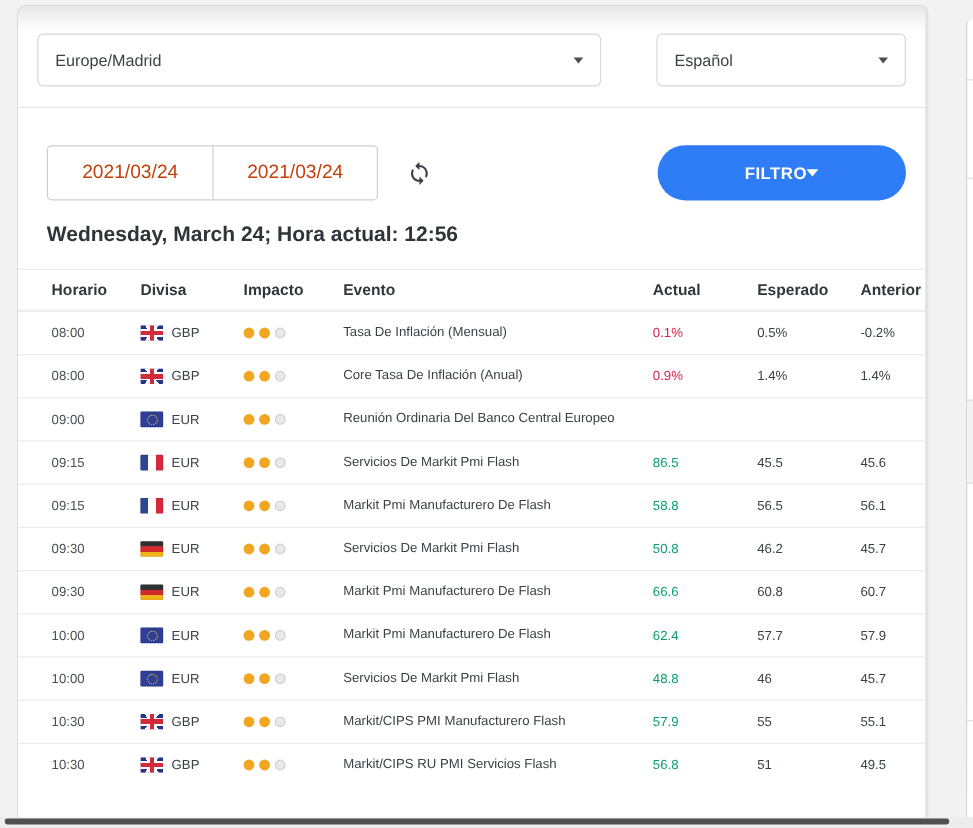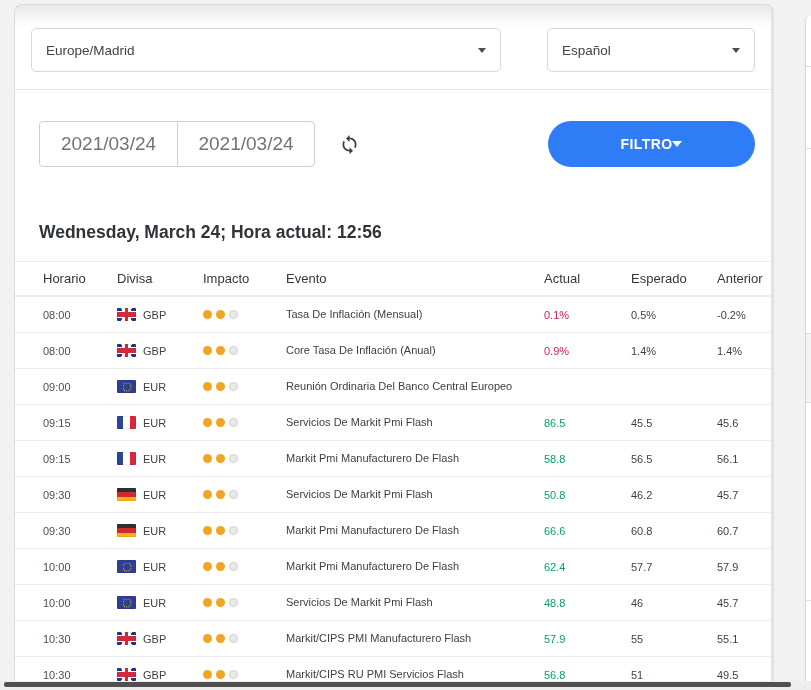--- a/index.html
+++ b/index.html
@@ -22,37 +22,37 @@
     display:flex;align-items:center;padding:0 14px;font-size:13.5px;color:#3f4349;cursor:pointer}
   .select-tz{width:470px}
   .select-lang{width:208px;margin-left:auto}
   .caret{width:0;height:0;border-left:4.5px solid transparent;border-right:4.5px solid transparent;
     border-top:5.5px solid #4a4e55;margin-left:auto}
   .hr{border-top:1px solid #e6e6e6}
 
   .toolbar{display:flex;align-items:center;padding:31px 16px 0}
   .dates{display:flex;border:1px solid #cfcfcf;border-radius:4px;background:#fff;margin-left:8px}
   .date{width:137px;height:44px;display:flex;align-items:center;justify-content:center;
-    font-size:19px;color:#737373;cursor:text}
+    font-size:16px;color:#c2410c;cursor:text}
   .date + .date{border-left:1px solid #cfcfcf}
   .refresh{margin-left:24px;display:flex;align-items:center;cursor:pointer}
   .filter-btn{margin-left:auto;width:207px;height:46px;border:none;border-radius:23px;
     background:var(--accent-blue);color:#fff;font-family:"Liberation Sans",sans-serif;
     font-size:14px;font-weight:700;letter-spacing:.4px;display:flex;align-items:center;
     justify-content:center;gap:0;cursor:pointer}
   .caret-w{width:0;height:0;border-left:5px solid transparent;border-right:5px solid transparent;
     border-top:6px solid #fff}
 
-  .heading{margin:55px 16px 18px 24px;font-size:17.5px;font-weight:700;color:#303338}
+  .heading{margin:18px 16px 18px 24px;font-size:17.5px;font-weight:700;color:#303338}
 
   
   .trow{display:grid;grid-template-columns:74px 86px 83px 258px 87px 86px 1fr;
     align-items:center;padding:0 10px 0 28px;min-height:36px;border-top:1px solid var(--line);
     font-size:11px;color:var(--text)}
-  .thead{min-height:35px;font-size:13px;font-weight:400;color:var(--text-strong)}
+  .thead{min-height:35px;font-size:13px;font-weight:700;color:var(--text-strong)}
   .trow .event{line-height:1.35;padding:7px 12px 7px 0}
   .time{color:#4a4e55}
   .cur{display:flex;align-items:center;gap:7px}
   .flag{width:19px;height:13px;flex:none;position:relative;border-radius:1px;
     box-shadow:inset 0 0 0 .5px rgba(0,0,0,.12)}
   .flag-gb{background-image:
     linear-gradient(to right,transparent 41%,#cf2b3a 41%,#cf2b3a 59%,transparent 59%),
     linear-gradient(to bottom,transparent 34%,#cf2b3a 34%,#cf2b3a 66%,transparent 66%),
     linear-gradient(to right,transparent 33%,#fff 33%,#fff 67%,transparent 67%),
     linear-gradient(to bottom,transparent 24%,#fff 24%,#fff 76%,transparent 76%),

